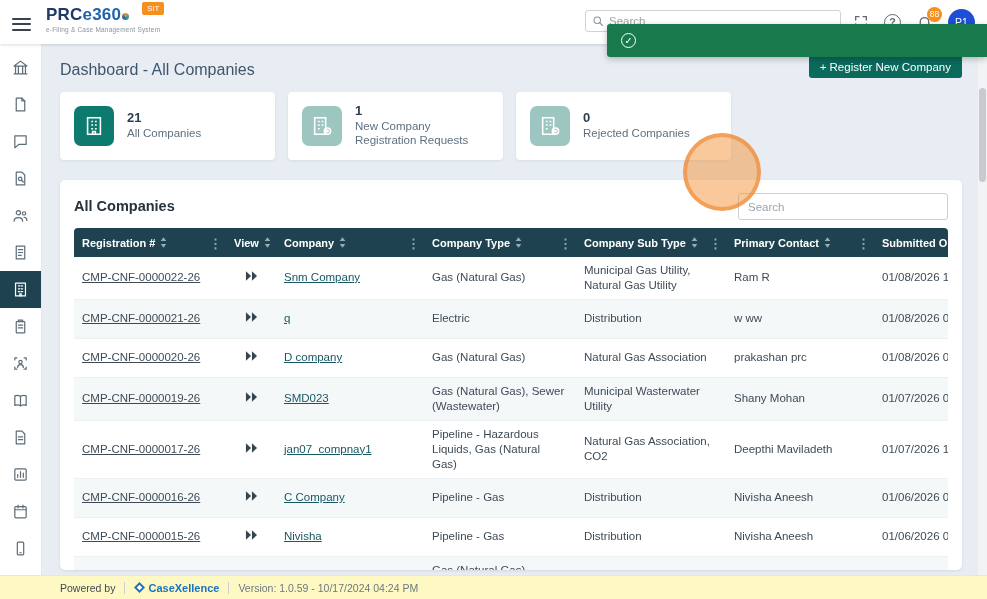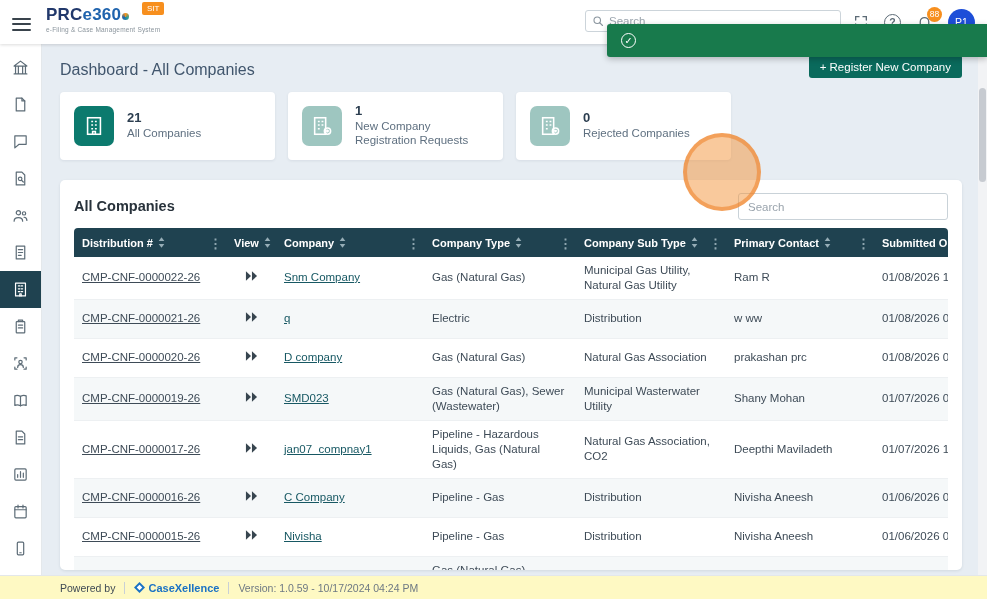--- a/index.html
+++ b/index.html
@@ -305,21 +305,21 @@
             <col style="width:50px">
             <col style="width:148px">
             <col style="width:152px">
             <col style="width:150px">
             <col style="width:148px">
             <col style="width:140px">
         </colgroup>
         <thead>
             <tr>
               <th><span class="th-flex">
-                  <span>Distribution #</span>
+                  <span>Registration #</span>
                   <span class="sort-icon">
                     <svg viewBox="0 0 8 12" width="7" height="11">
                       <path d="M4 0l3.2 4.2H.8z" fill="#96adb6"></path>
                       <path d="M4 12L.8 7.8h6.4z" fill="#96adb6"></path>
                     </svg>
                   </span>
                 </span><span class="kebab">⋮</span></th>
               <th><span class="th-flex">
                   <span>View</span>
                   <span class="sort-icon">

